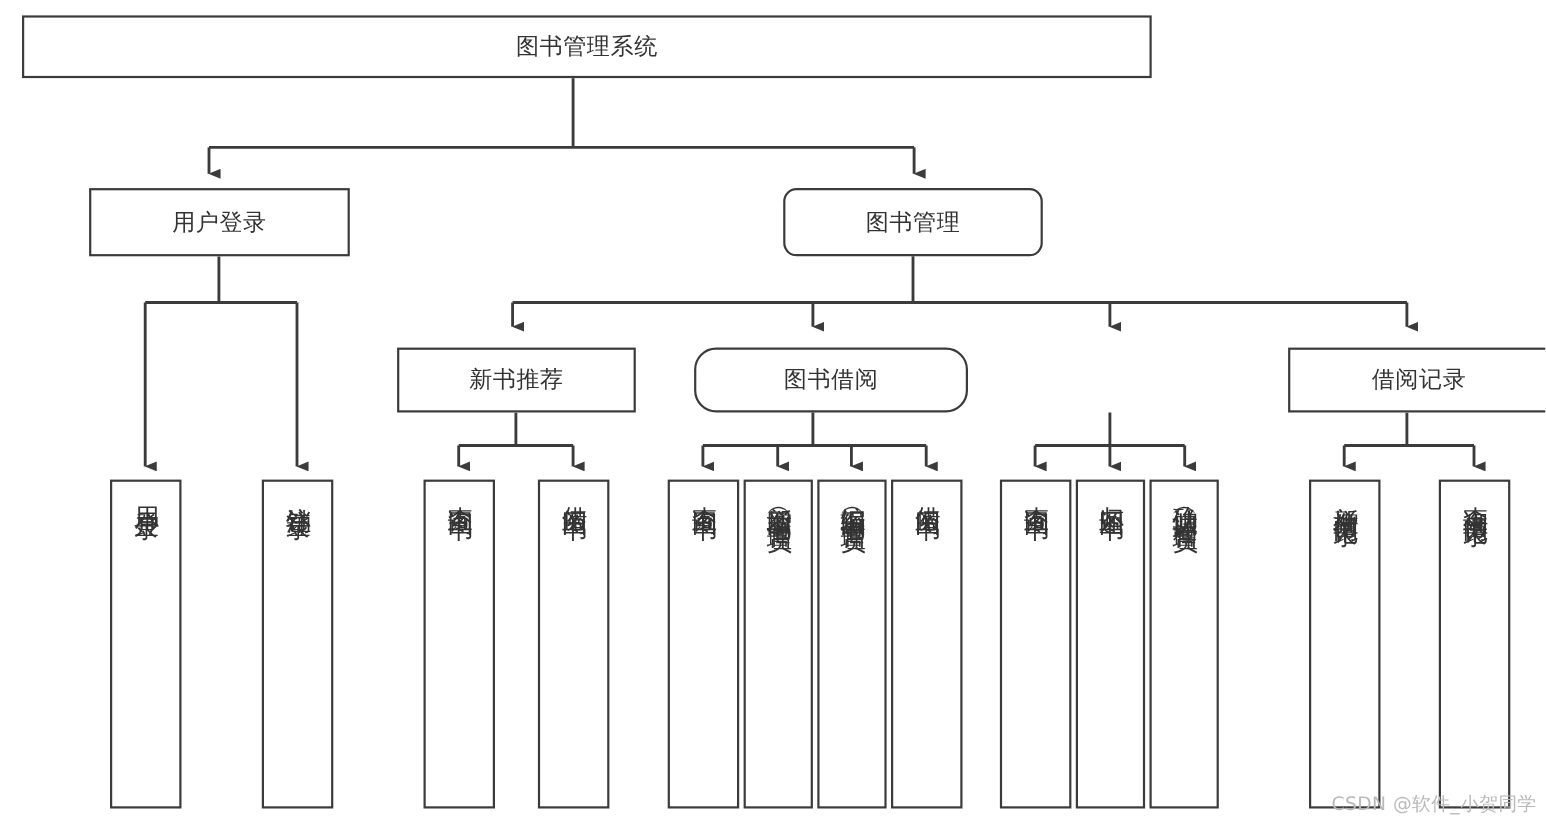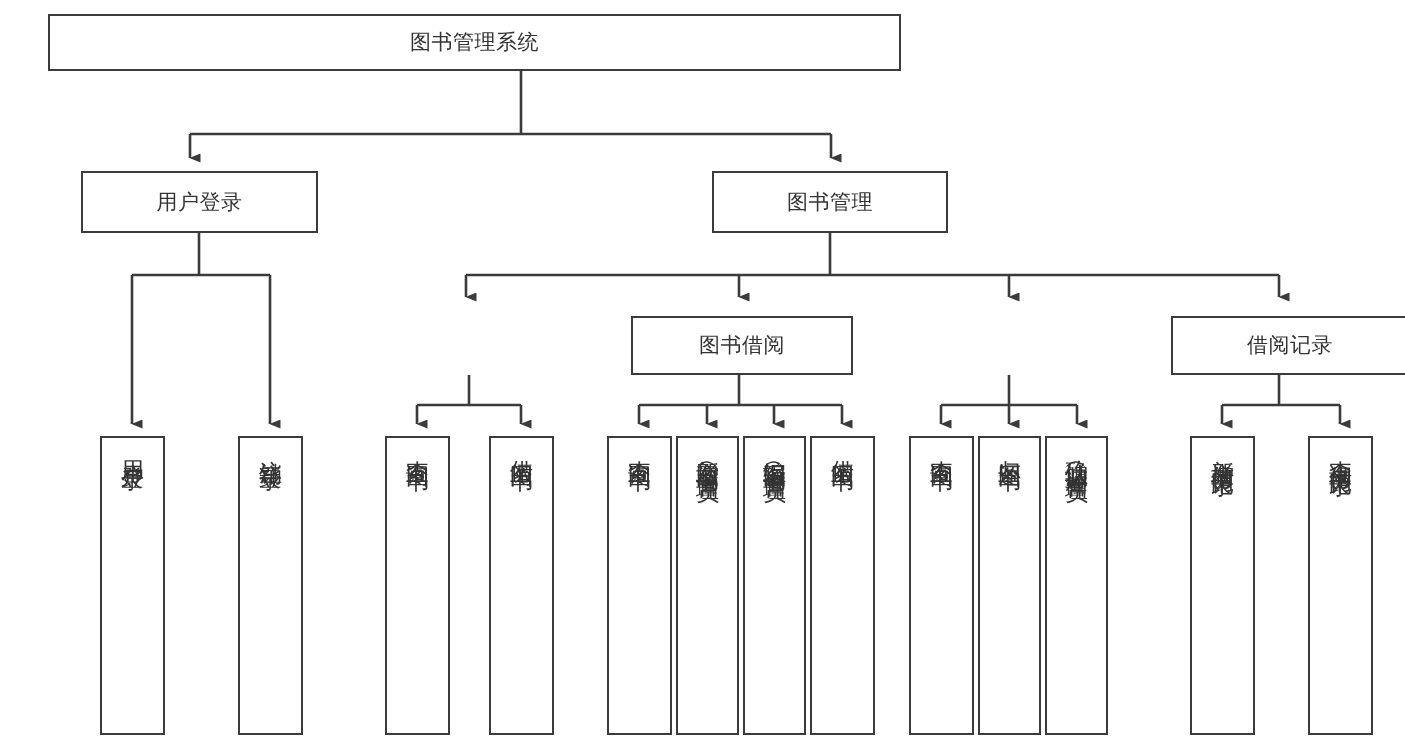--- a/index.html
+++ b/index.html
@@ -114,34 +114,37 @@
       <path d="M 1009,405 L 1009,424" marker-end="url(#arrowhead)"></path>
       <path d="M 1077,405 L 1077,424" marker-end="url(#arrowhead)"></path>
 
       <path d="M 1279,375 L 1279,405"></path>
       <path d="M 1222,405 L 1340,405"></path>
       <path d="M 1222,405 L 1222,424" marker-end="url(#arrowhead)"></path>
       <path d="M 1340,405 L 1340,424" marker-end="url(#arrowhead)"></path>
     </g>
   </svg>
 
-  <div class="node horiz" style="left:20px; top:14px; width:853px; height:57px;margin-left:28px;">
+  <div class="node horiz" style="left:20px; top:14px; width:1027px; height:57px;">
     <span class="node-label">图书管理系统</span>
   </div>
 
   <div class="node horiz" style="left:81px; top:171px; width:237px; height:62px;">
     <span class="node-label">用户登录</span>
   </div>
 
-  <div class="node horiz" style="left:712px; top:171px; width:236px; height:62px;">
+  <div class="node horiz" style="left:712px; top:171px; width:236px; height:62px;border-radius:12px;">
     <span class="node-label">图书管理</span>
   </div>
 
-
-  <div class="node horiz" style="left:631px; top:316px; width:222px; height:59px;">
+  <div class="node horiz" style="left:361px; top:316px; width:217px; height:59px;">
+    <span class="node-label">新书推荐</span>
+  </div>
+
+  <div class="node horiz" style="left:631px; top:316px; width:249px; height:59px;border-radius:20px;">
     <span class="node-label">图书借阅</span>
   </div>
 
 
   <div class="node horiz" style="left:1171px; top:316px; width:238px; height:59px;">
     <span class="node-label">借阅记录</span>
   </div>
 
   <div class="node vert" style="left:100px; top:436px; width:65px; height:299px;">
     <span class="node-label">用户登录</span>
@@ -188,14 +191,15 @@
   </div>
 
   <div class="node vert" style="left:1190px; top:436px; width:65px; height:299px;">
     <span class="node-label">新增借阅记录</span>
   </div>
 
   <div class="node vert" style="left:1308px; top:436px; width:65px; height:299px;">
     <span class="node-label">查询借阅记录</span>
   </div>
 
+  <div id="watermark">CSDN @软件_小贺同学</div>
 
 </div>
 
 </body></html>

